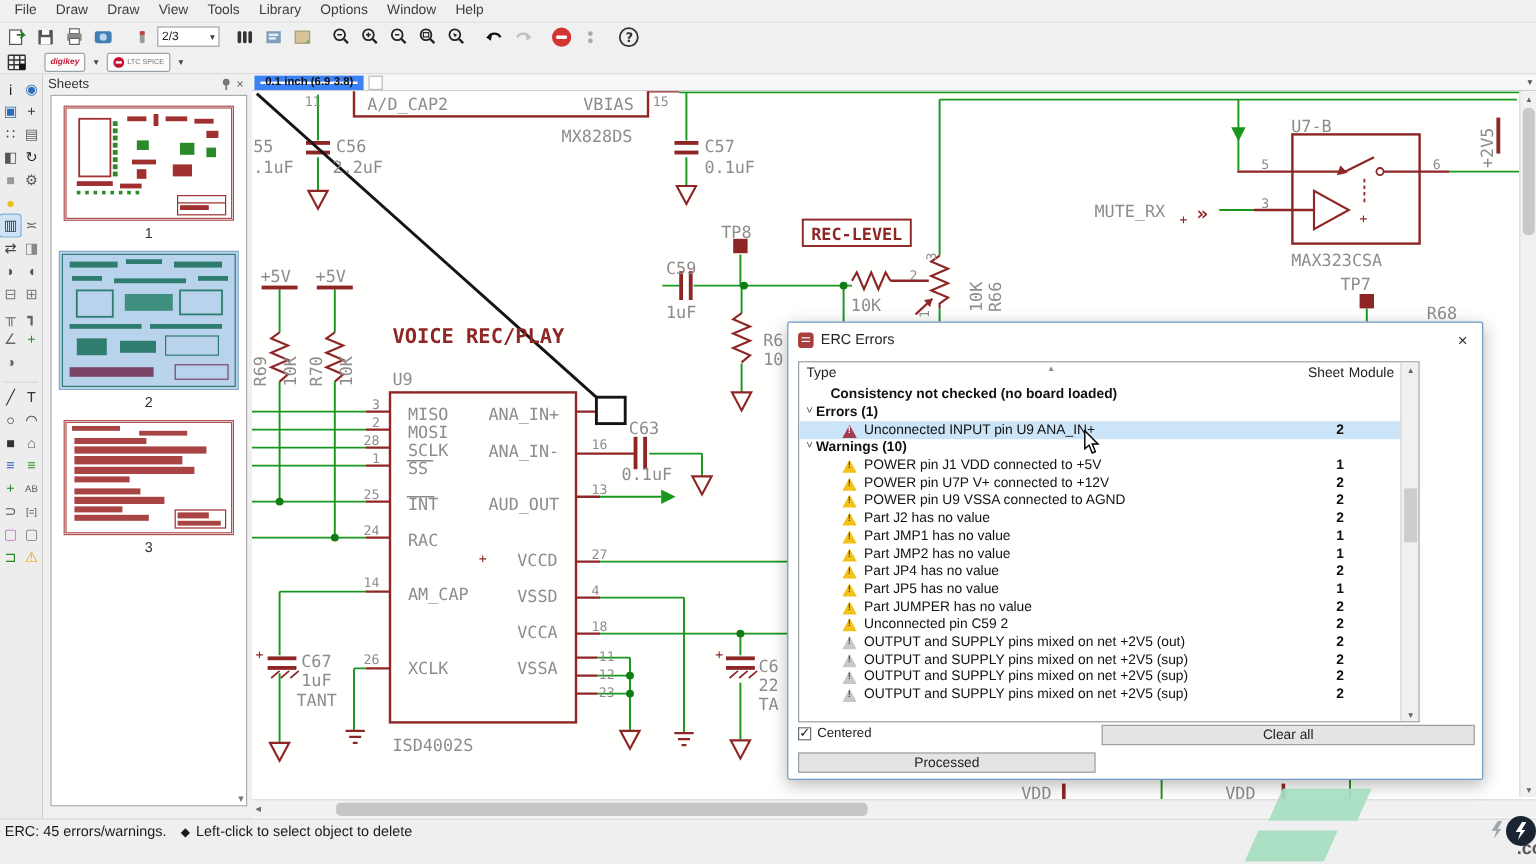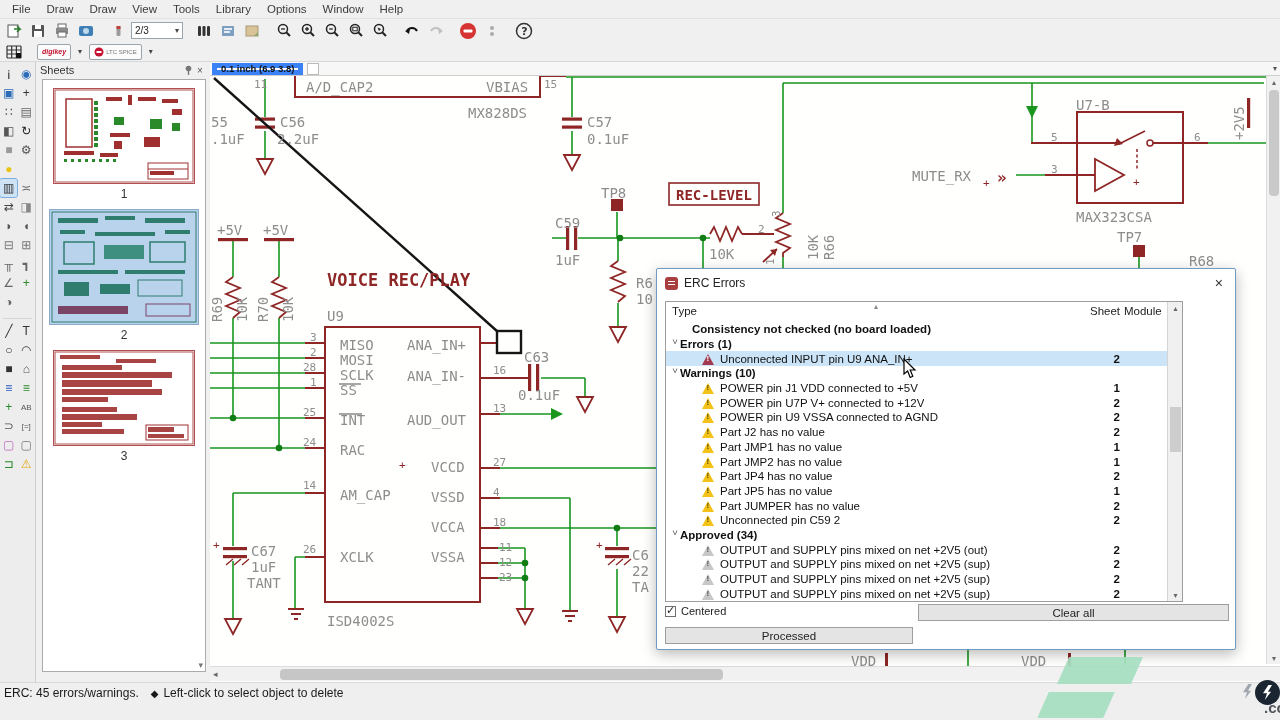--- a/index.html
+++ b/index.html
@@ -803,24 +803,20 @@
           <span class="sheetnum">2</span>
         </div>
         <div class="erow">
           <span class="icon-wrap">
             <span class="tri warn"></span>
             <span class="exc warn">!</span>
           </span>
           <span class="etext">Unconnected pin C59 2</span>
           <span class="sheetnum">2</span>
         </div>
-        <div class="erow bold">
-          <span class="chev">&gt;</span>
-          <span class="etext">Approved (34)</span>
-        </div>
         <div class="erow">
           <span class="icon-wrap">
             <span class="tri appr"></span>
             <span class="exc appr">!</span>
           </span>
           <span class="etext">OUTPUT and SUPPLY pins mixed on net +2V5 (out)</span>
           <span class="sheetnum">2</span>
         </div>
         <div class="erow">
           <span class="icon-wrap">

